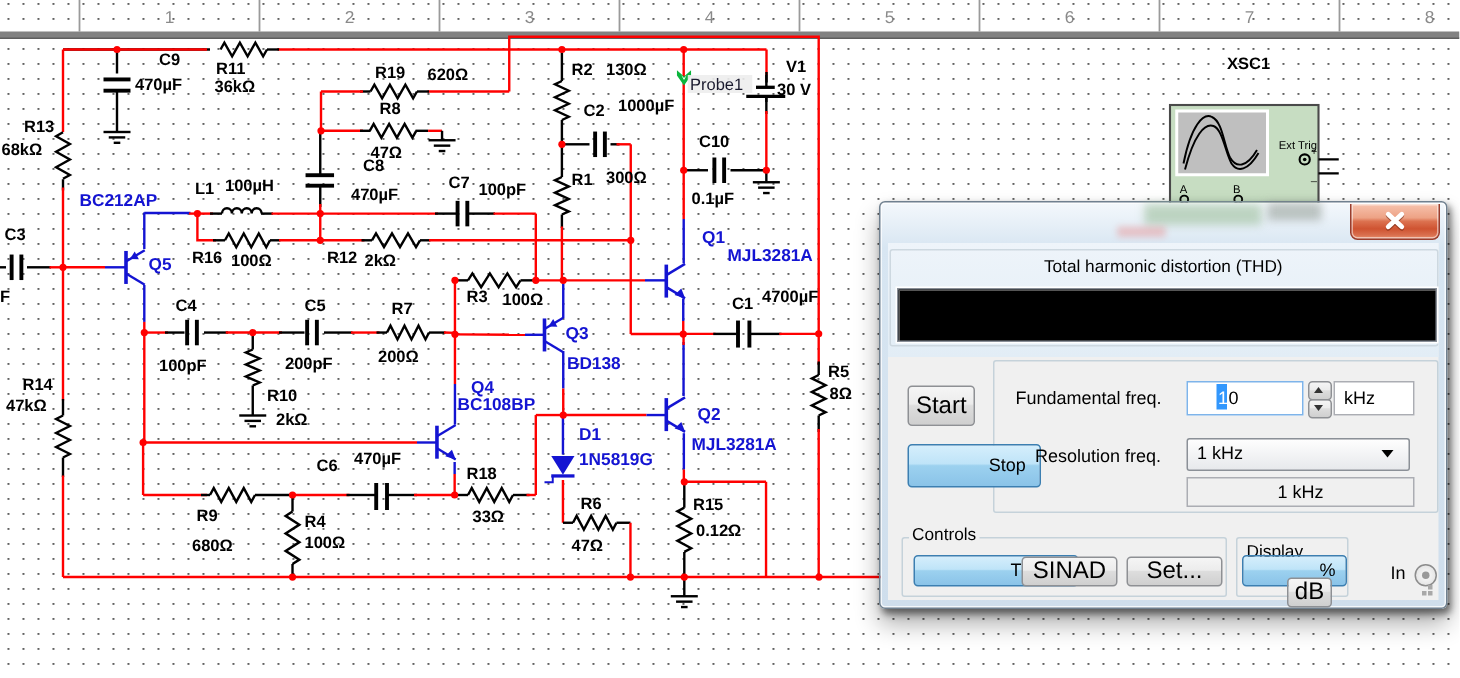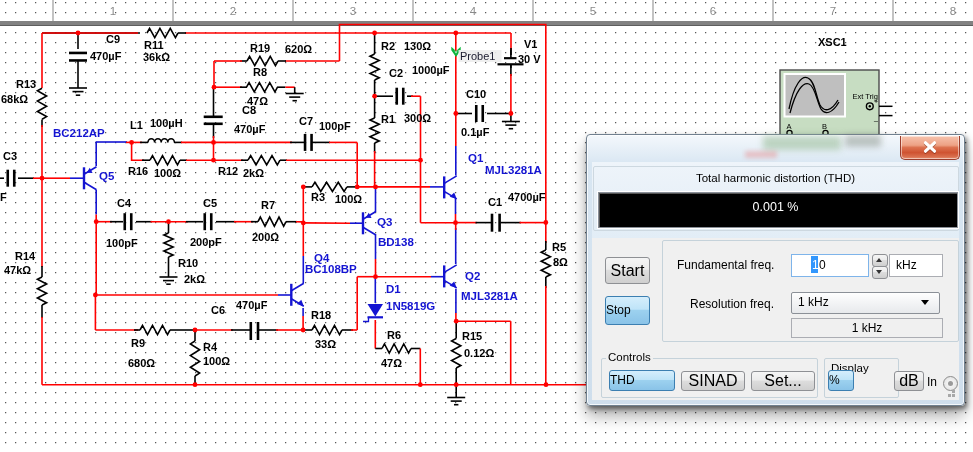--- a/index.html
+++ b/index.html
@@ -22,21 +22,21 @@
   background:linear-gradient(#f7c3ae 0%,#eda285 40%,#dc7250 50%,#cf5331 72%,#d96f4e 90%,#e8906f 100%);
   box-shadow:inset 0 0 0 1px rgba(255,255,255,.5);
   color:#fff;text-align:center;}
 #client{left:5px;top:27px;width:367px;height:238px;background:#f0f0f0;}
 #client .topband{left:0;top:0;width:367px;height:76px;background:linear-gradient(#eef4fa,#e2edf6);}
 .grp{border:1px solid #c5d2da;border-radius:2px;}
 .btn{background:linear-gradient(#f5f5f5 0%,#ececec 45%,#dddddd 50%,#cfcfcf 100%);
   border:1px solid #8e9094;border-radius:3px;color:#000;font-size:16px;
   text-align:center;}
 .btnb{background:linear-gradient(#d5eefc 0%,#bfe4f8 45%,#9cd1ef 50%,#8ac3e8 100%);
-  border:1px solid #3c7fb1;border-radius:3px;color:#000;font-size:12px;text-align:left;}
+  border:1px solid #3c7fb1;border-radius:3px;color:#000;font-size:12px;text-align:center;padding-left:44px;}
 .blk{background:#000;border:1px solid #898f98;box-shadow:inset 1px 1px 0 #555,0 0 0 1px #fff;}
 .glabel{background:#f0f0f0;padding:0 2px;font-size:11.5px;color:#000;}
 </style></head>
 <body>
 <div id="wrap">
 <svg width="973" height="452" viewBox="0 0 973 452" font-family="Liberation Sans, sans-serif">
 <rect width="973" height="452" fill="#fff"></rect>
 <defs>
         <pattern id="dots" width="10" height="10" patternUnits="userSpaceOnUse" x="5" y="2">
           <rect x="0" y="0" width="1.25" height="1.25" fill="#565656"></rect>
@@ -422,21 +422,20 @@
             <line x1="24.5" y1="6.8" x2="33.5" y2="15.2"></line>
             <line x1="33.5" y1="6.8" x2="24.5" y2="15.2"></line>
           </g>
         </svg></div>
   <div class="abs" id="client">
     <div class="abs topband"></div>
 
     <div class="abs grp" style="left:1px;top:4px;width:364px;height:63px;border-color:#cdd8e0;"></div>
     <div class="abs" style="left:0;top:10px;width:367px;text-align:center;font-size:11.5px;">Total harmonic distortion (THD)</div>
     <div class="abs blk" style="left:6px;top:30px;width:358px;height:34px;"></div>
-    <div class="abs" style="left:0;top:38px;width:367px;text-align:center;font-size:12.5px;color:#fff;">0.001 %</div>
 
     <div class="abs grp" style="left:70px;top:78px;width:295px;height:100px;"></div>
     <div class="abs btn" style="left:13px;top:95px;width:43px;height:25px;line-height:25px;">Start</div>
     <div class="abs btnb" style="left:13px;top:134px;width:43px;height:27px;line-height:27px;">Stop</div>
     <div class="abs" style="left:85px;top:96px;font-size:12px;">Fundamental freq.</div>
     <div class="abs" style="left:199px;top:92px;width:76px;height:21px;background:#fff;border:1px solid #7eb4ea;"></div>
     <div class="abs" style="left:219px;top:94px;width:7px;height:17px;background:#3297fd;"></div>
     <div class="abs" style="left:220px;top:96px;font-size:12px;color:#fff;">1</div>
     <div class="abs" style="left:227px;top:96px;font-size:12px;">0</div>
     <div class="abs btn" style="left:280px;top:92px;width:14px;height:11px;"></div>
@@ -452,21 +451,21 @@
     <div class="abs" style="left:199px;top:156px;width:150px;height:18px;border:1px solid #abadb3;background:#f0f0f0;text-align:center;font-size:12px;line-height:18px;">1 kHz</div>
 
     <div class="abs grp" style="left:9px;top:196px;width:215px;height:38px;"></div>
     <div class="abs glabel" style="left:14px;top:189px;">Controls</div>
     <div class="abs btnb" style="left:17px;top:208px;width:64px;height:19px;line-height:19px;">THD</div>
     <div class="abs btn" style="left:89px;top:209px;width:62px;height:18px;line-height:18px;">SINAD</div>
     <div class="abs btn" style="left:159px;top:209px;width:62px;height:18px;line-height:18px;">Set...</div>
     <div class="abs grp" style="left:232px;top:196px;width:73px;height:38px;"></div>
     <div class="abs glabel" style="left:237px;top:200px;">Display</div>
     <div class="abs btnb" style="left:236px;top:208px;width:24px;height:19px;line-height:19px;">%</div>
-    <div class="abs btn" style="left:266px;top:209px;width:28px;height:18px;line-height:18px;margin-left:36px;">dB</div>
+    <div class="abs btn" style="left:266px;top:223px;width:28px;height:18px;line-height:18px;">dB</div>
     <div class="abs" style="left:335px;top:213px;font-size:12px;">In</div>
     <div class="abs" style="left:351px;top:214px;width:13px;height:13px;border-radius:50%;border:1.5px solid #8c8c8c;background:radial-gradient(#fdfdfd,#dcdcdc);"></div>
     <div class="abs" style="left:356px;top:219px;width:5px;height:5px;border-radius:50%;background:#9a9a9a;"></div>
     <div class="abs" style="left:356px;bottom:3px;width:3px;height:3px;background:#a8a8a8;"></div>
     <div class="abs" style="left:360px;bottom:3px;width:3px;height:3px;background:#a8a8a8;"></div>
     <div class="abs" style="left:360px;bottom:7px;width:3px;height:3px;background:#a8a8a8;"></div>
   </div>
 </div>
 </div>
 

